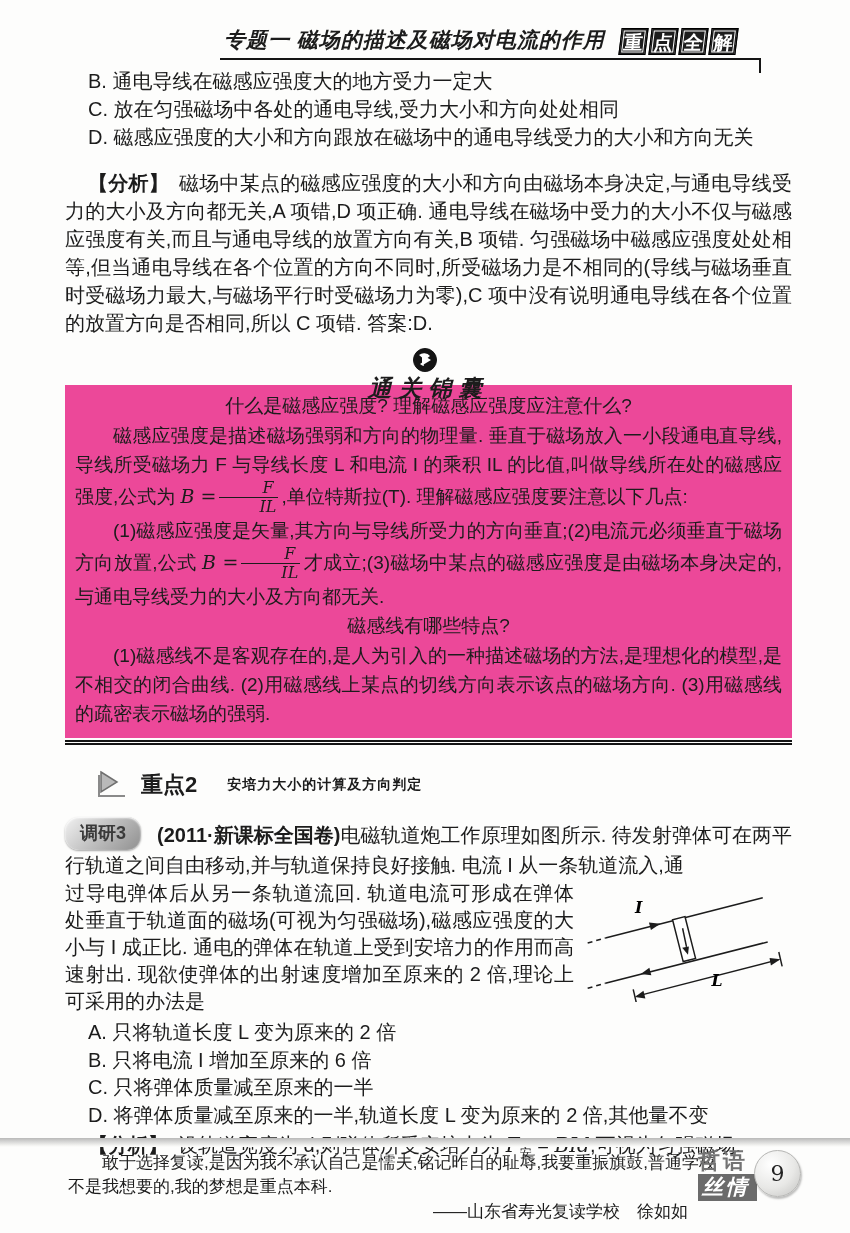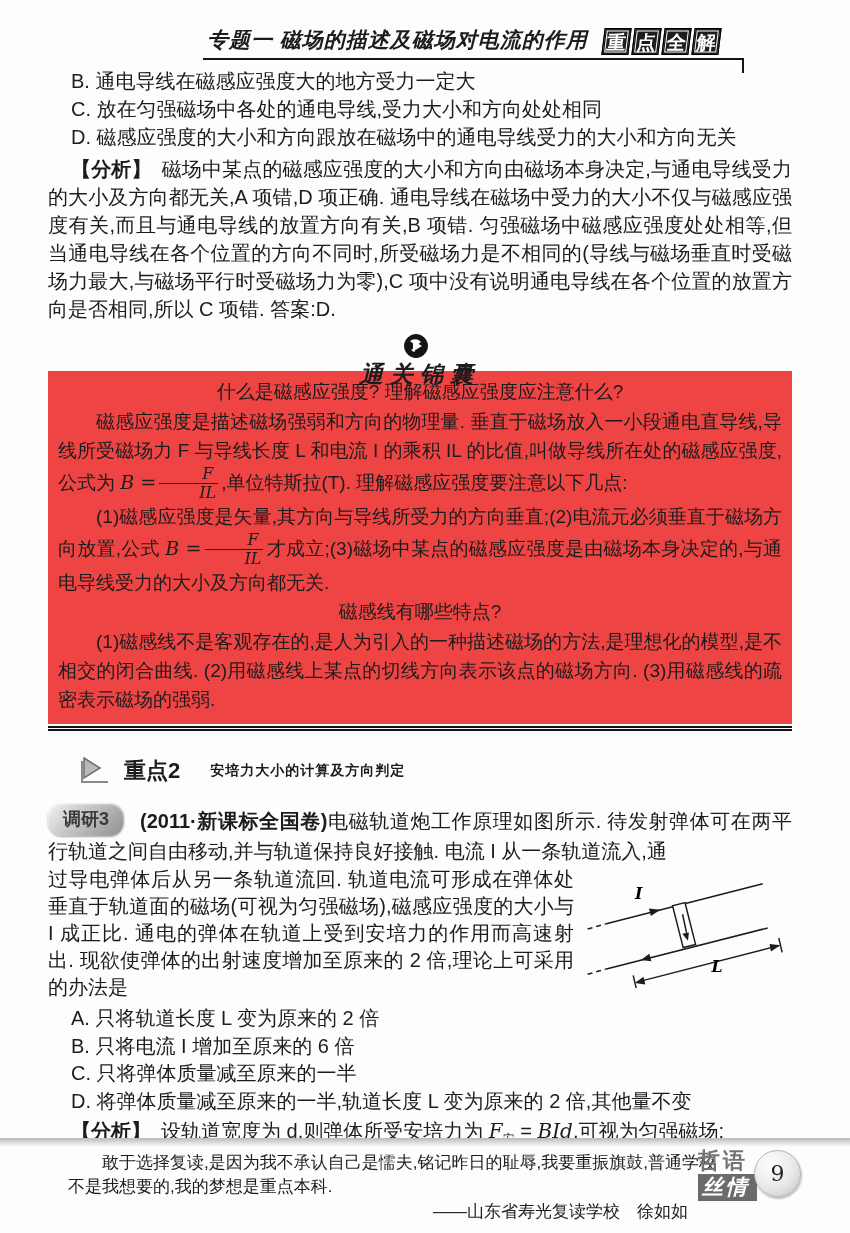--- a/index.html
+++ b/index.html
@@ -4,21 +4,21 @@
 <style>
   * { margin:0; padding:0; box-sizing:border-box; }
   html,body { width:850px; height:1233px; }
   body {
     position:relative;
     background:#fdfdfc;
     color:#1c1c1c;
     font-family:"Liberation Sans","DejaVu Sans",sans-serif;
     overflow:hidden;
   }
-  .page { position:absolute; inset:0; padding:26px 58px 0 48px; }
+  .page { position:absolute; inset:0; padding:26px 58px 0 65px; }
 
   
   .header { display:flex; align-items:flex-end; margin-left:155px; }
   .header-rule-wrap { display:flex; align-items:flex-end; border-bottom:2.5px solid #151515; padding-bottom:3px; }
   .page-title {
     font-size:21px; font-weight:bold; font-style:italic;
     letter-spacing:1px; white-space:nowrap; padding:0 10px 1px 4px;
   }
   .badge { display:flex; margin-left:2px; }
   .badge .tile {
@@ -32,32 +32,32 @@
   .bracket { width:24px; height:15px; border-top:2.5px solid #151515; border-right:2px solid #151515; margin-bottom:-13px; }
 
   
   .opt { font-size:20px; line-height:28px; padding-left:23px; }
   .para { font-size:20px; line-height:28px; text-align:justify; }
   .para.indent { text-indent:23px; }
   .lbl { font-weight:bold; }
   i.var, .var { font-family:"DejaVu Serif","Liberation Serif",serif; font-style:italic; }
 
   
-  .analysis { margin-top:4px; }
+  .analysis { margin-top:18px; }
   .analysis .lbl { letter-spacing:0px; margin-right:10px; }
 
   
   .tips-head { display:flex; align-items:center; margin-top:10px; height:34px;flex-direction:column; }
   .tips-head .tips-icon { flex:0 0 auto; margin-right:8px; }
   .tips-title {
     font-family:"DejaVu Serif","Liberation Serif",serif;
     font-style:italic; font-weight:bold; font-size:23px; letter-spacing:7px; white-space:nowrap;
   }
   .tips-rule { flex:1; height:3px; background:#1b1b1b; margin-left:4px; margin-top:4px; }
-  .tips-box { background:#ef4444; padding:6px 10px 10px 10px; margin-top:4px; }
+  .tips-box { background:#ec4899; padding:6px 10px 10px 10px; margin-top:4px; }
   .tips-box .center { text-align:center; font-size:19px; line-height:30px; }
   .tips-box .p { font-size:19px; line-height:29px; text-align:justify; }
   .tips-box .p.first { text-indent:38px; }
   .frac { display:inline-flex; flex-direction:column; vertical-align:middle; text-align:center; margin:0 3px; }
   .frac .num { font-size:16px; line-height:18px; padding:0 4px; border-bottom:1.5px solid #1c1c1c; }
   .frac .den { font-size:16px; line-height:18px; padding:0 2px; }
   .dbl-rule { border-top:2px solid #141414; border-bottom:2px solid #141414; height:5px; margin-top:2px; }
 
   
   .topic-head { display:flex; align-items:center; margin-top:24px; padding-left:30px; }

